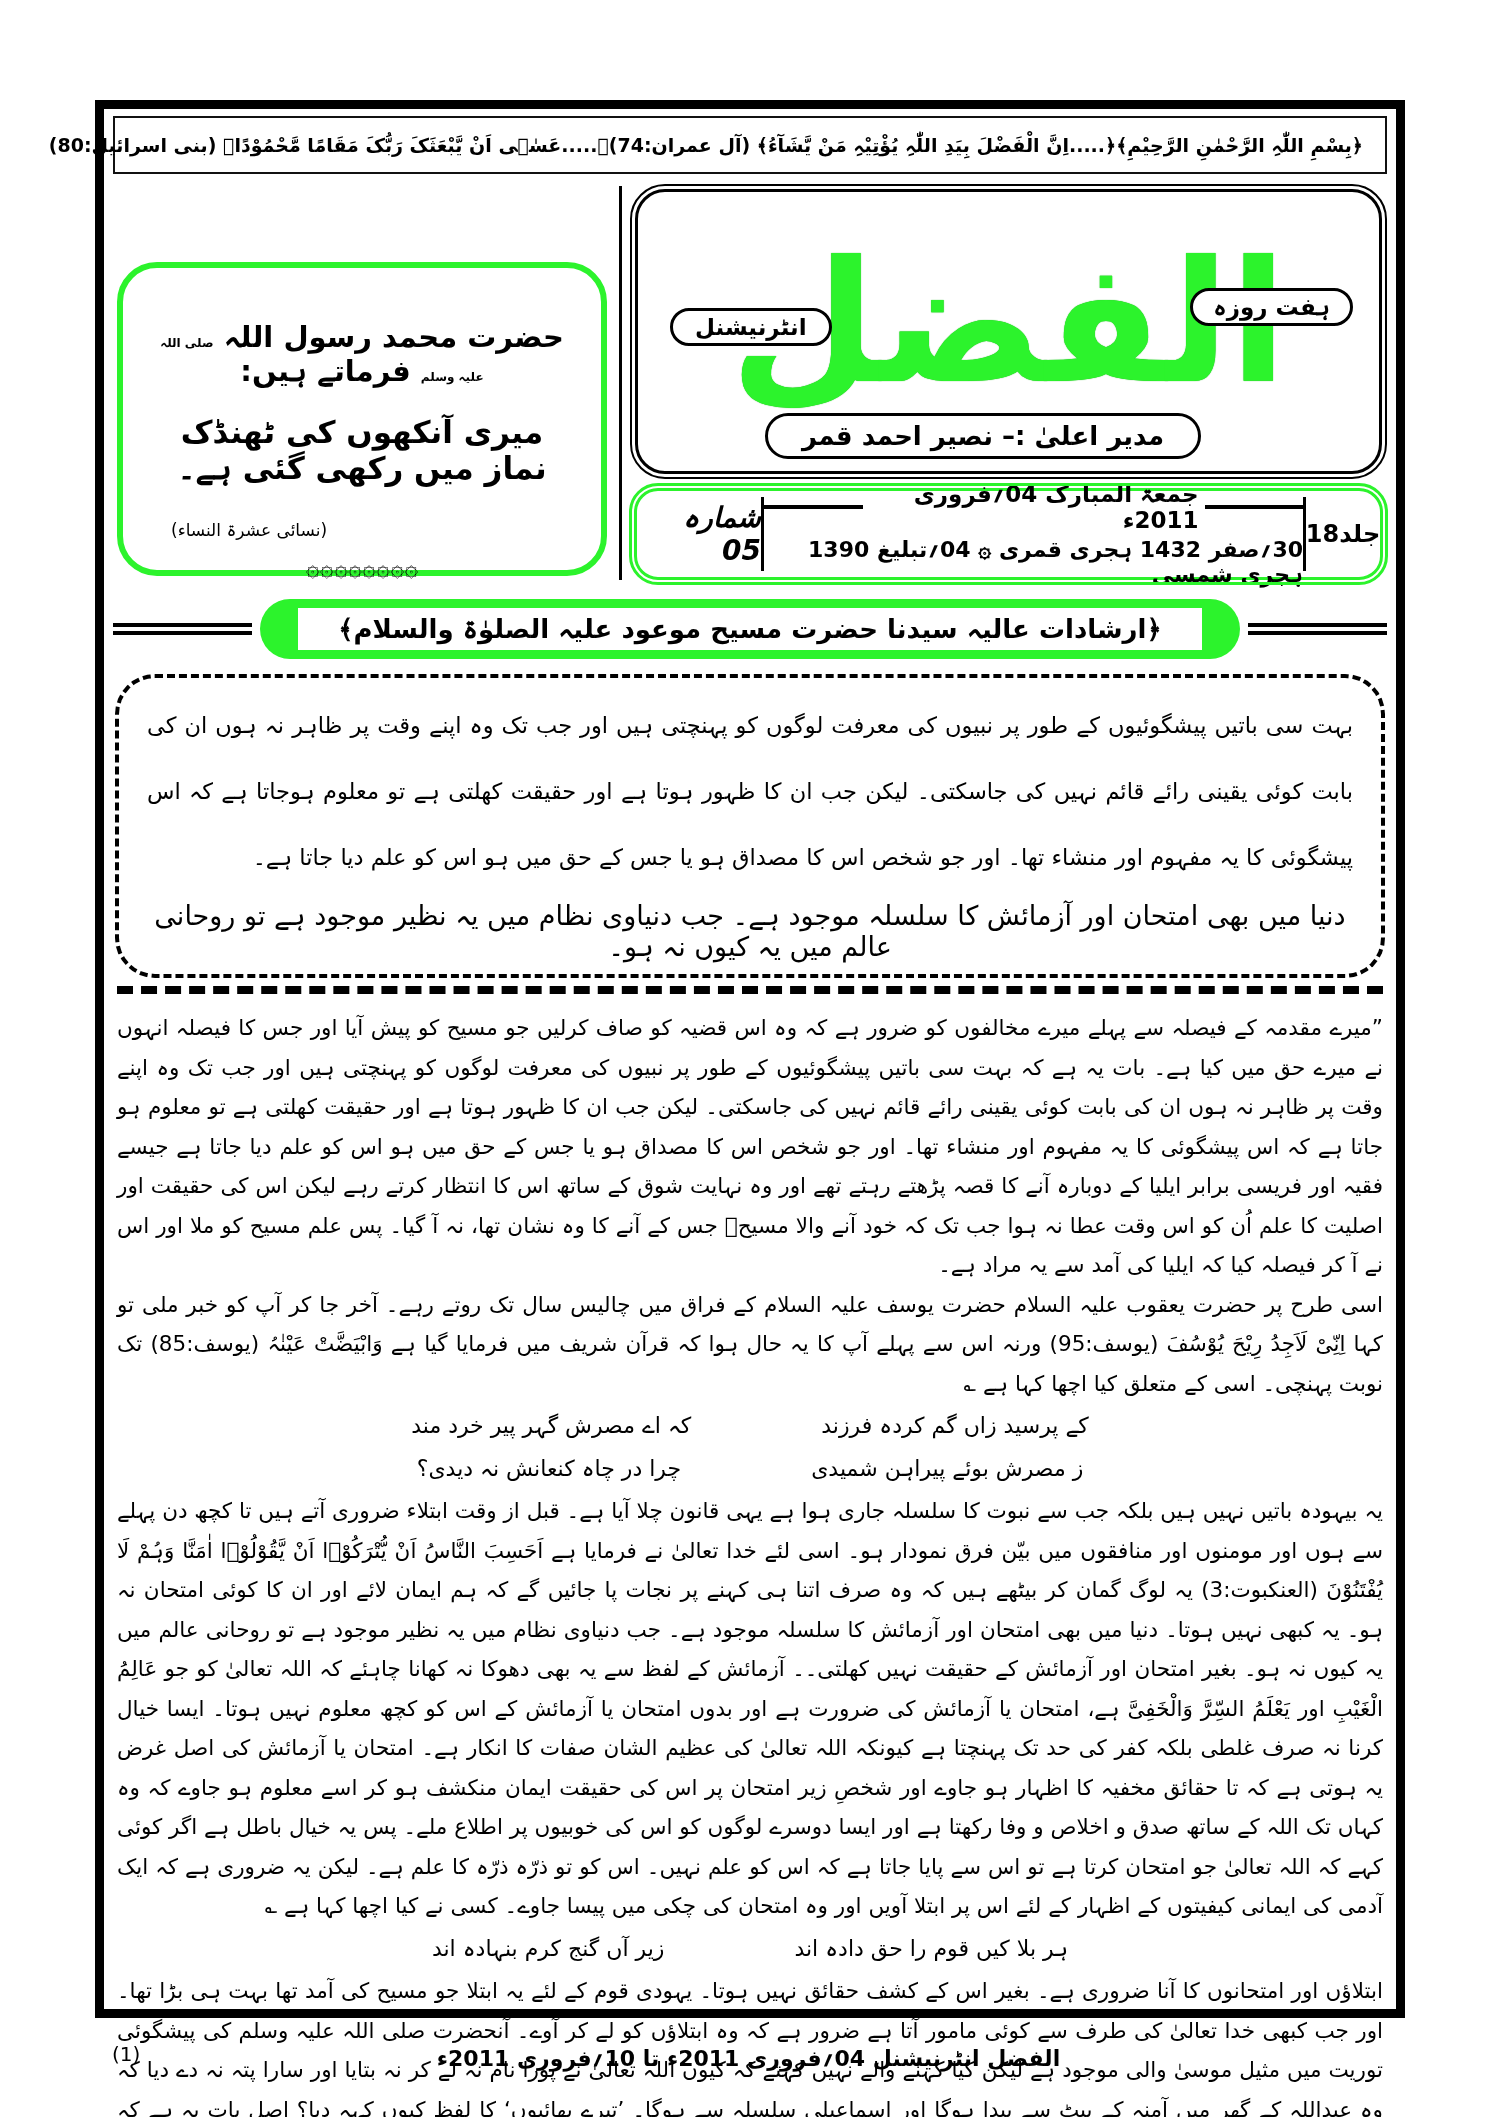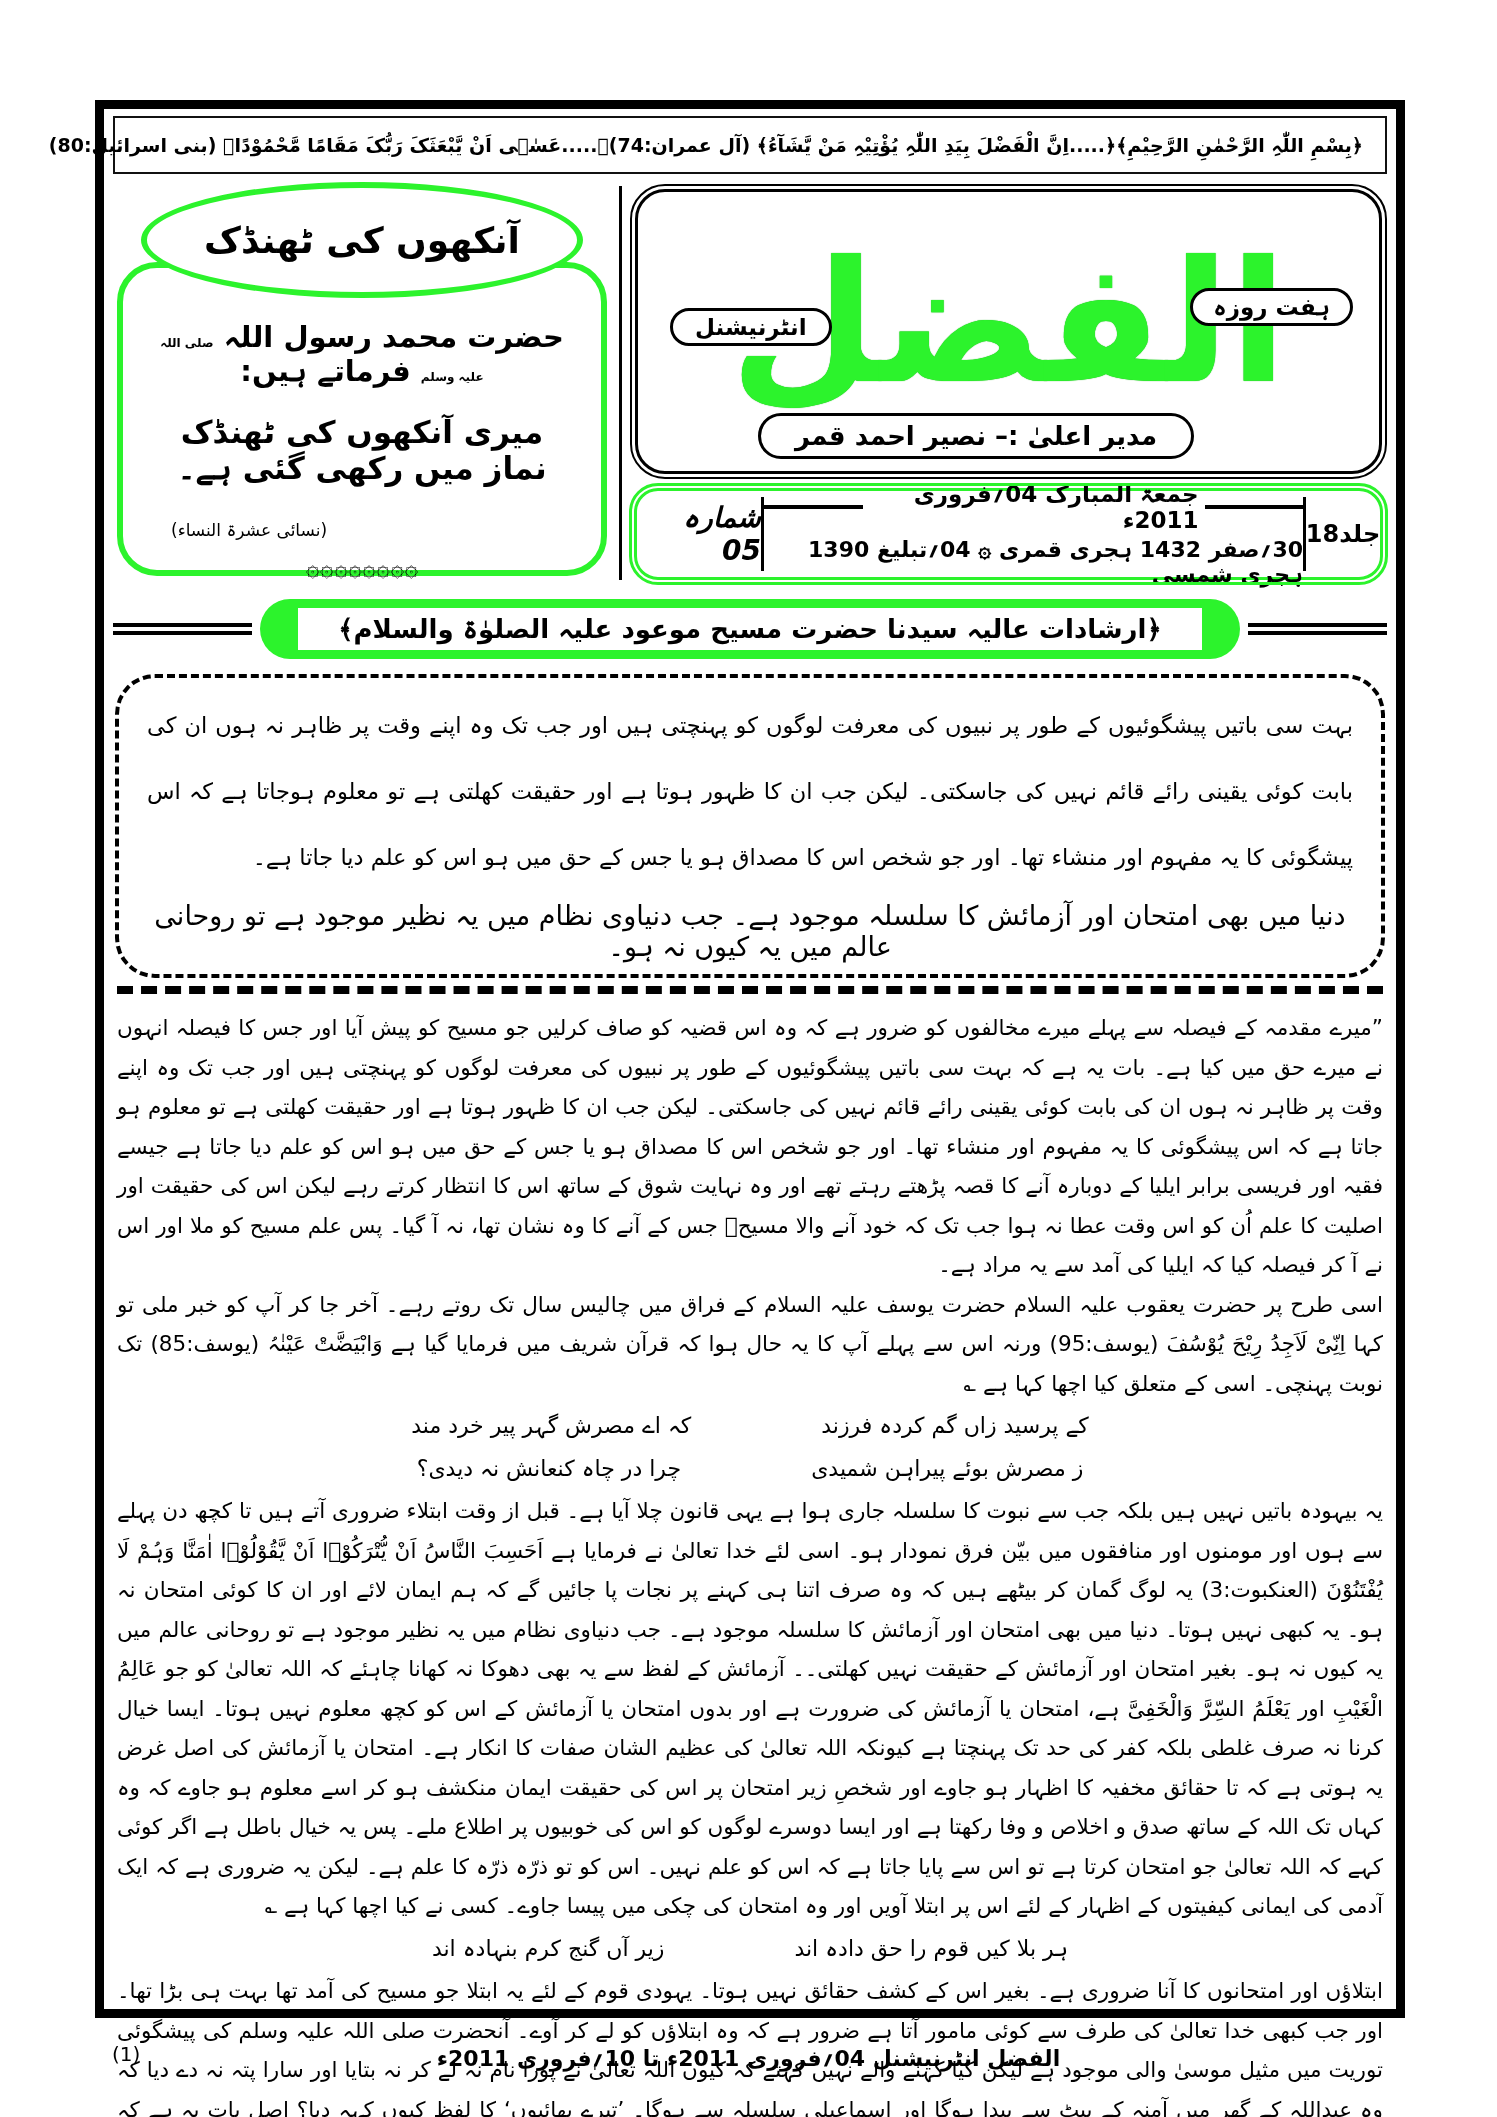--- a/index.html
+++ b/index.html
@@ -19,21 +19,21 @@
   
   .masthead{flex:1;position:relative;border:3px solid #000;border-radius:30px;
             outline:2px solid #000;outline-offset:3px;margin:5px;background:#fff;
             display:flex;align-items:center;justify-content:center;}
   .mast-title{font-size:168px;font-weight:bold;color:var(--green);line-height:1;
               margin-top:-18px;text-shadow:0 0 1px #0a0;}
   .badge{position:absolute;background:#fff;border:3px solid #000;border-radius:999px;
          font-weight:bold;white-space:nowrap;display:flex;align-items:center;justify-content:center;}
   .badge-weekly{top:96px;right:26px;font-size:23px;padding:3px 20px;}
   .badge-intl{top:104px;left:32px;font-size:23px;padding:3px 22px;margin-top:12px;}
-  .badge-editor{bottom:12px;left:120px;font-size:26px;padding:5px 34px;}
+  .badge-editor{bottom:12px;left:127px;font-size:26px;padding:5px 34px;}
   
   .datebox{height:92px;margin:9px 4px 2px;border:3px solid var(--green);border-radius:24px;
            outline:3px solid var(--green);outline-offset:2px;
            display:flex;direction:rtl;align-items:stretch;box-sizing:border-box;background:#fff;}
   .date-cell{display:flex;align-items:center;justify-content:center;font-weight:bold;}
   .vol{width:74px;font-size:24px;}
   .issue{width:124px;font-size:28px;font-style:italic;}
   .sep-v{width:3px;background:#000;margin:6px 0;}
   .dates{flex:1;display:flex;flex-direction:column;align-items:center;justify-content:center;gap:4px;}
   .d1{font-size:23px;font-weight:bold;display:flex;align-items:center;gap:6px;}
@@ -105,21 +105,20 @@
             <div class="d2">30؍صفر 1432 ہجری قمری ۞ 04؍تبلیغ 1390 ہجری شمسی</div>
           </div>
           <div class="sep-v"></div>
           <div class="date-cell issue">شمارہ 05</div>
         </div>
       </div>
 
       <div class="divider-v"></div>
 
       <div class="col-left">
-        <div class="ellipse">آنکھوں کی ٹھنڈک</div>
         <div class="quote-box">
           <div class="qb-l1">
             <span>حضرت محمد رسول اللہ</span>
             <span class="pbuh">صلی اللہ علیہ وسلم</span>
             <span>فرماتے ہیں:</span>
           </div>
           <div class="qb-l2">میری آنکھوں کی ٹھنڈک نماز میں رکھی گئی ہے۔</div>
           <div class="qb-src">(نسائی عشرۃ النساء)</div>
           <div class="qb-orn">۞۞۞۞۞۞۞۞</div>
         </div>

